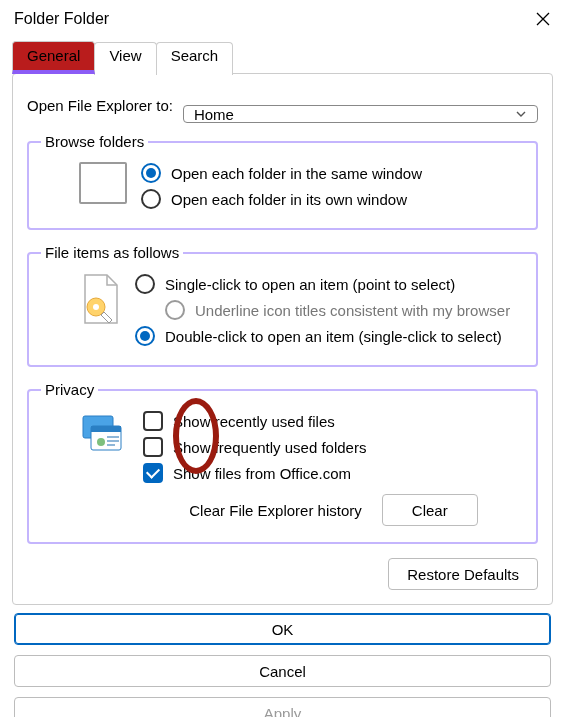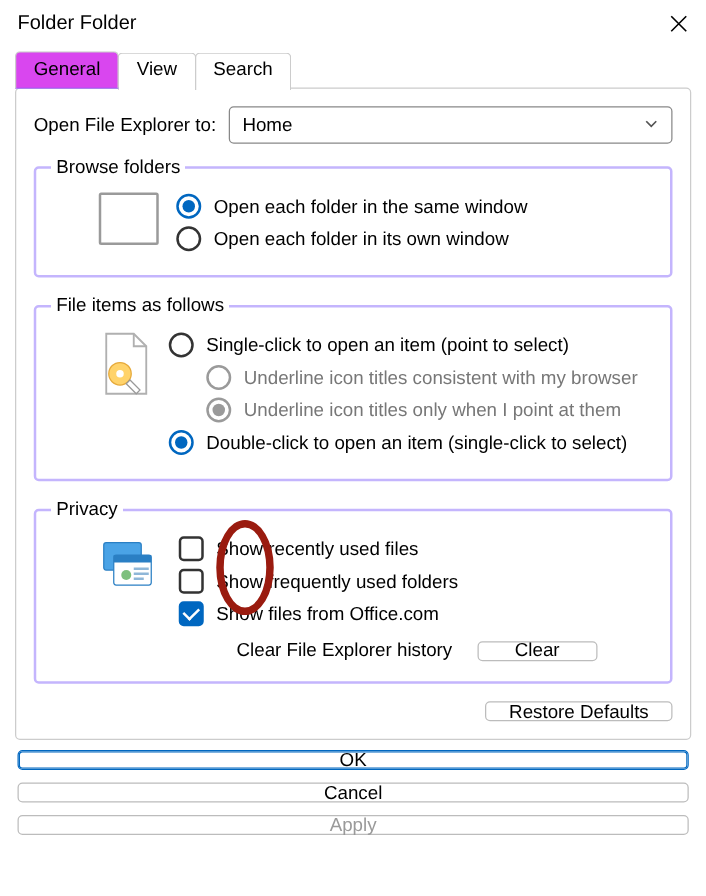--- a/index.html
+++ b/index.html
@@ -37,48 +37,49 @@
     border-bottom: none;
     background: #fff;
     margin-right: -1px;
     border-radius: 4px 4px 0 0;
     position: relative;
     top: 1px;
     cursor: default;
     font-size: 15px;
   }
   .tab.active {
-    background: #d946ef;
-    border-bottom: 1px solid #8b5cf6;
+    background: #b91c1c;
+    border-bottom: 4px solid #8b5cf6;
     z-index: 3;
   }
   .tab:not(.active) {
     top: 2px;
     padding-top:4px;
     padding-bottom:5px;
   }
   .panel {
     border: 1px solid #ccc;
     margin: 0 12px 8px 12px;
     padding: 14px 14px 14px 14px;
     border-radius: 4px;
     position: relative;
     z-index: 1;
   }
   .row { display: flex; align-items: center; gap: 10px; margin-bottom: 10px; }
   .select {
     flex: 1;
-    height: 30px;
+    height: 18px;
     border: 1px solid #888;
     border-radius: 4px;
     display: flex;
     align-items: center;
     justify-content: space-between;
     padding: 0 10px;
     background: #fff;
+    margin-top: 17px;
   }
   .select .chev { color:#555; }
   fieldset.group {
     border: 2px solid #c4b5fd;
     border-radius: 4px;
     margin: 0 0 14px 0;
     padding: 10px 12px 16px 12px;
   }
   fieldset.group > legend {
     padding: 0 4px;
@@ -134,21 +135,21 @@
     flex-shrink:0;
     margin-top:2px;
   }
   .icon-file {
     width:42px; height:54px; flex-shrink:0; position:relative; margin-top:2px;
   }
   .icon-file svg { width:42px; height:54px; }
   .icon-privacy { width:46px; height:46px; flex-shrink:0; margin-top:2px; }
   .icon-privacy svg { width:46px; height:46px; }
   .btn {
-    height: 16px;
+    height: 32px;
     min-width: 96px;
     padding: 0 18px;
     border: 1px solid #bcbcbc;
     border-radius: 4px;
     background: #fff;
     display:inline-flex; align-items:center; justify-content:center;
     font-size:15px;
     cursor: default;
   }
   .btn.primary { border-color:#0067c0; box-shadow: 0 0 0 1px #0067c0 inset; }
@@ -238,24 +239,20 @@
         </svg>
       </div>
       <div class="opts">
         <div class="radio-row">
           <span class="radio"></span>
           <span class="lbl">Single-click to open an item (point to select)</span>
         </div>
         <div class="radio-row sub">
           <span class="radio disabled"></span>
           <span class="lbl">Underline icon titles consistent with my browser</span>
-        </div>
-        <div class="radio-row sub">
-          <span class="radio disabled checked"></span>
-          <span class="lbl">Underline icon titles only when I point at them</span>
         </div>
         <div class="radio-row">
           <span class="radio checked"></span>
           <span class="lbl">Double-click to open an item (single-click to select)</span>
         </div>
       </div>
     </div>
   </fieldset>
 
   <fieldset class="group">

